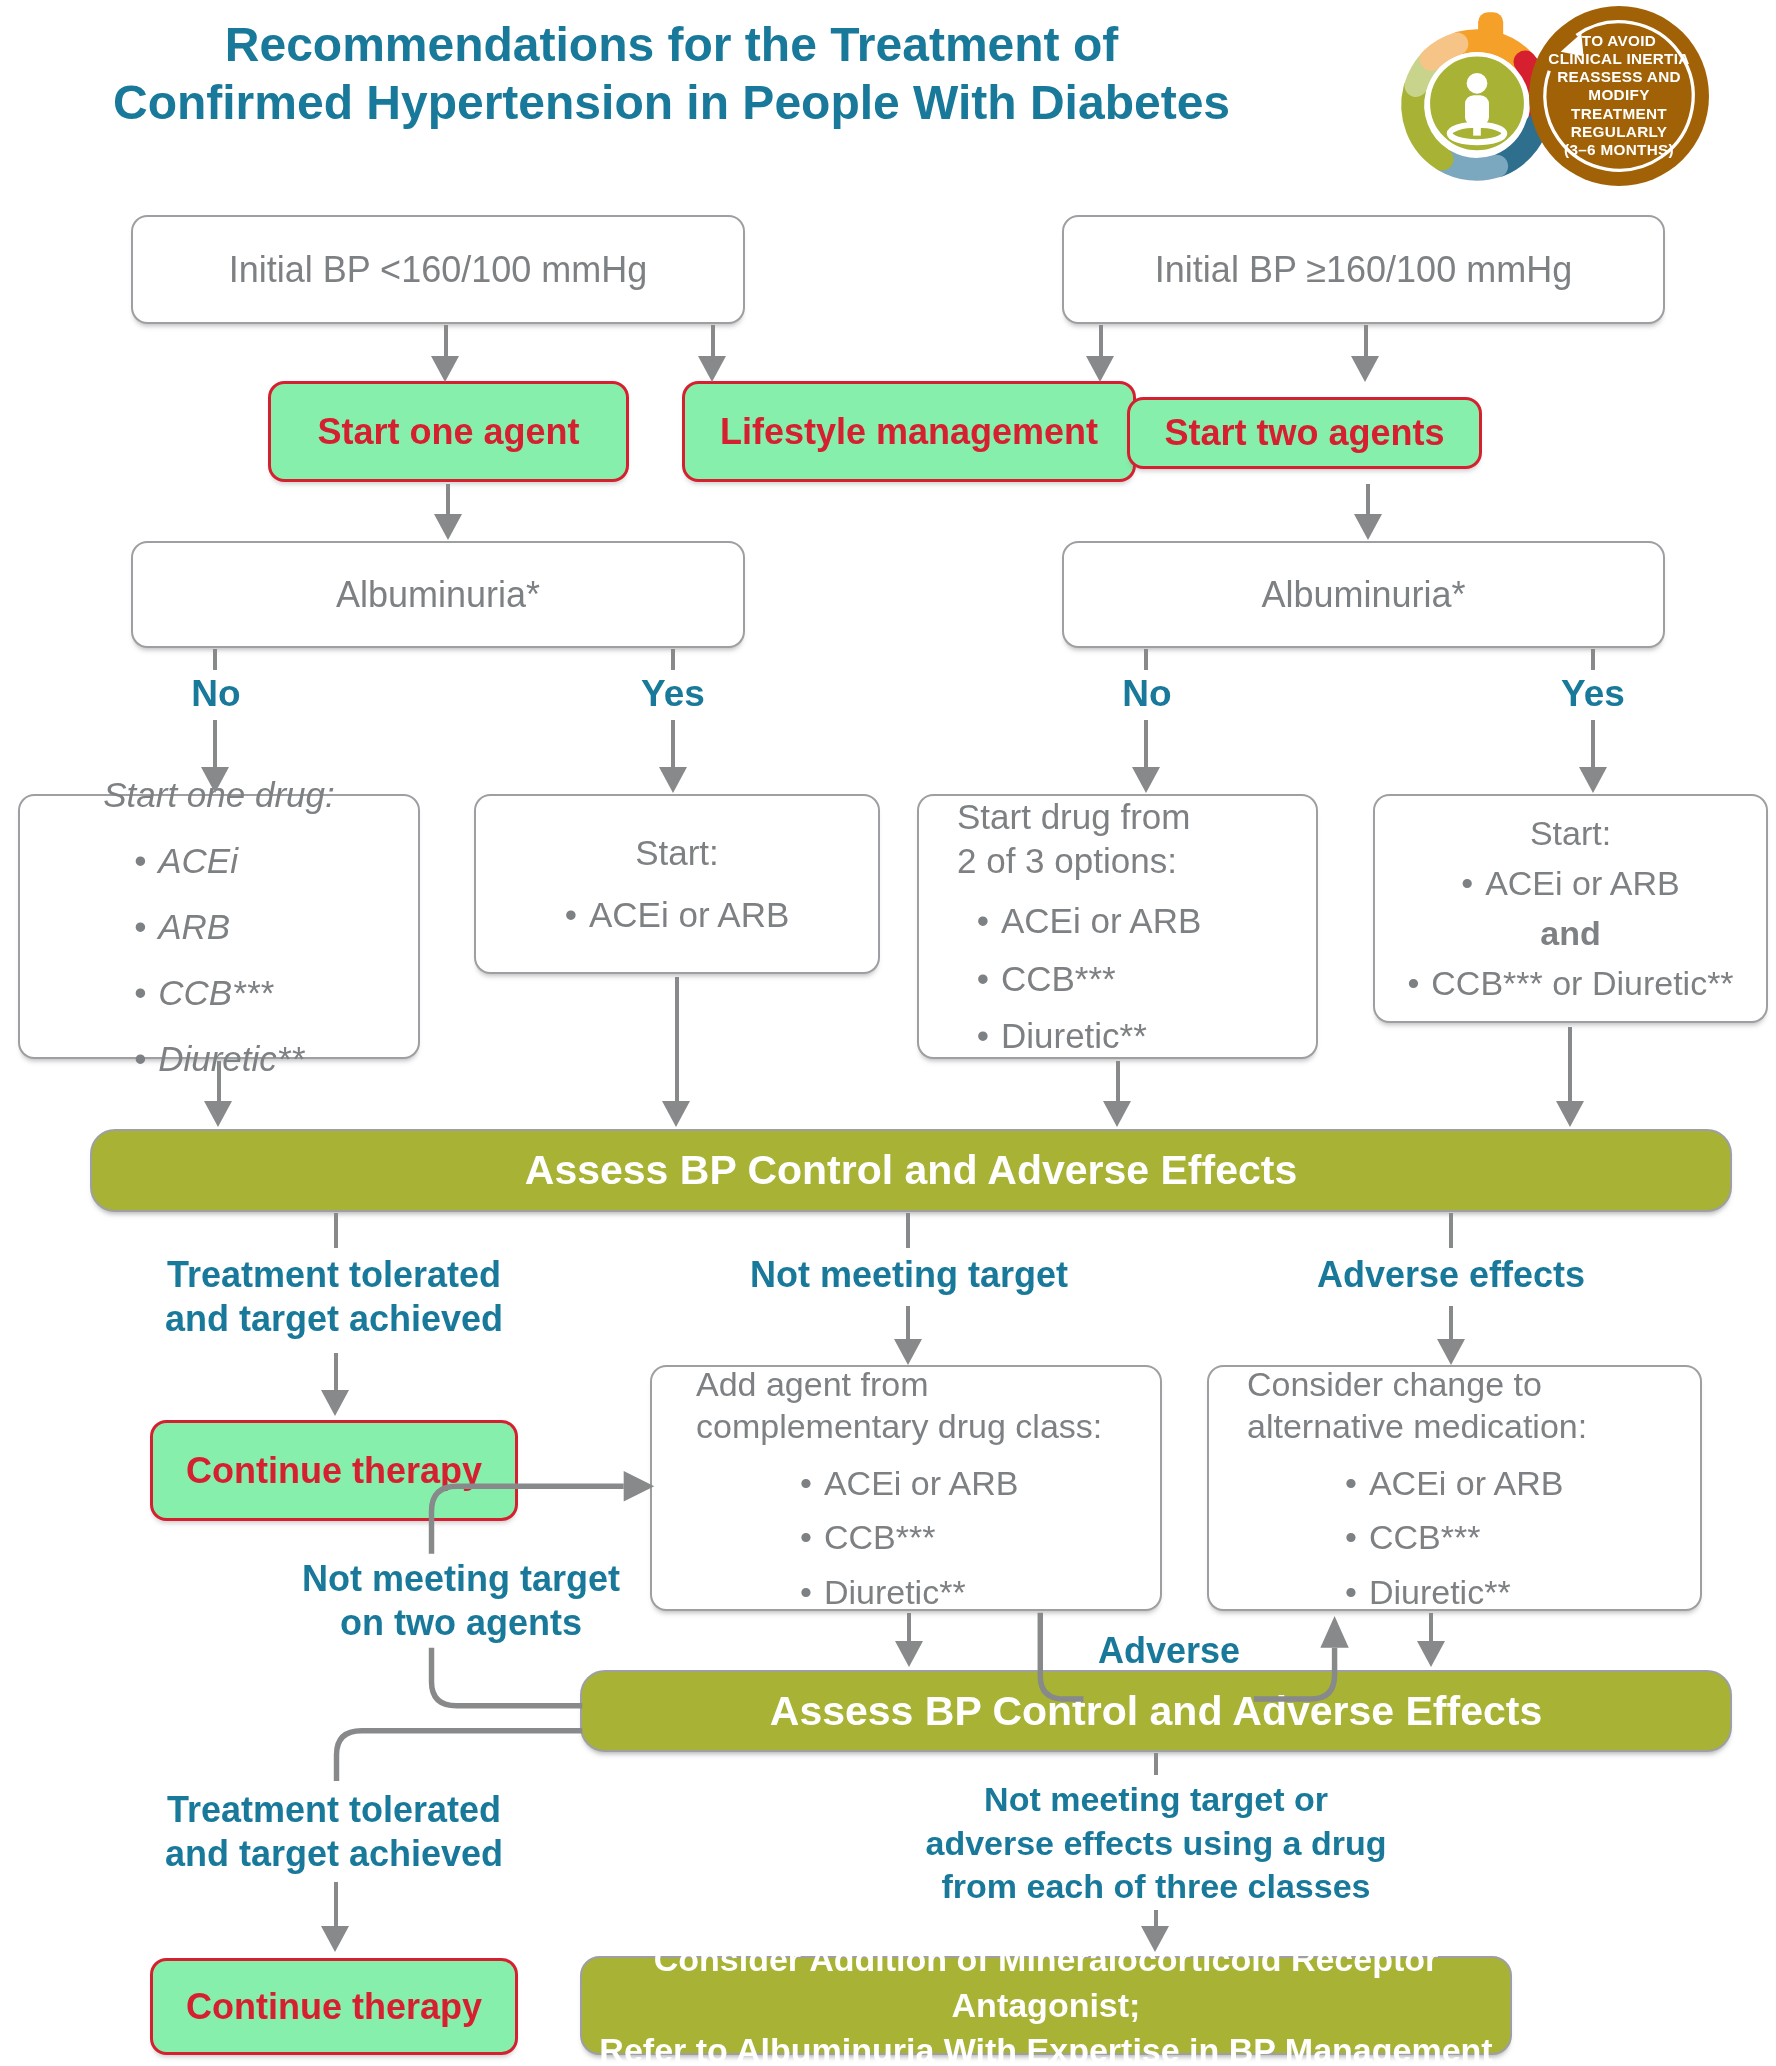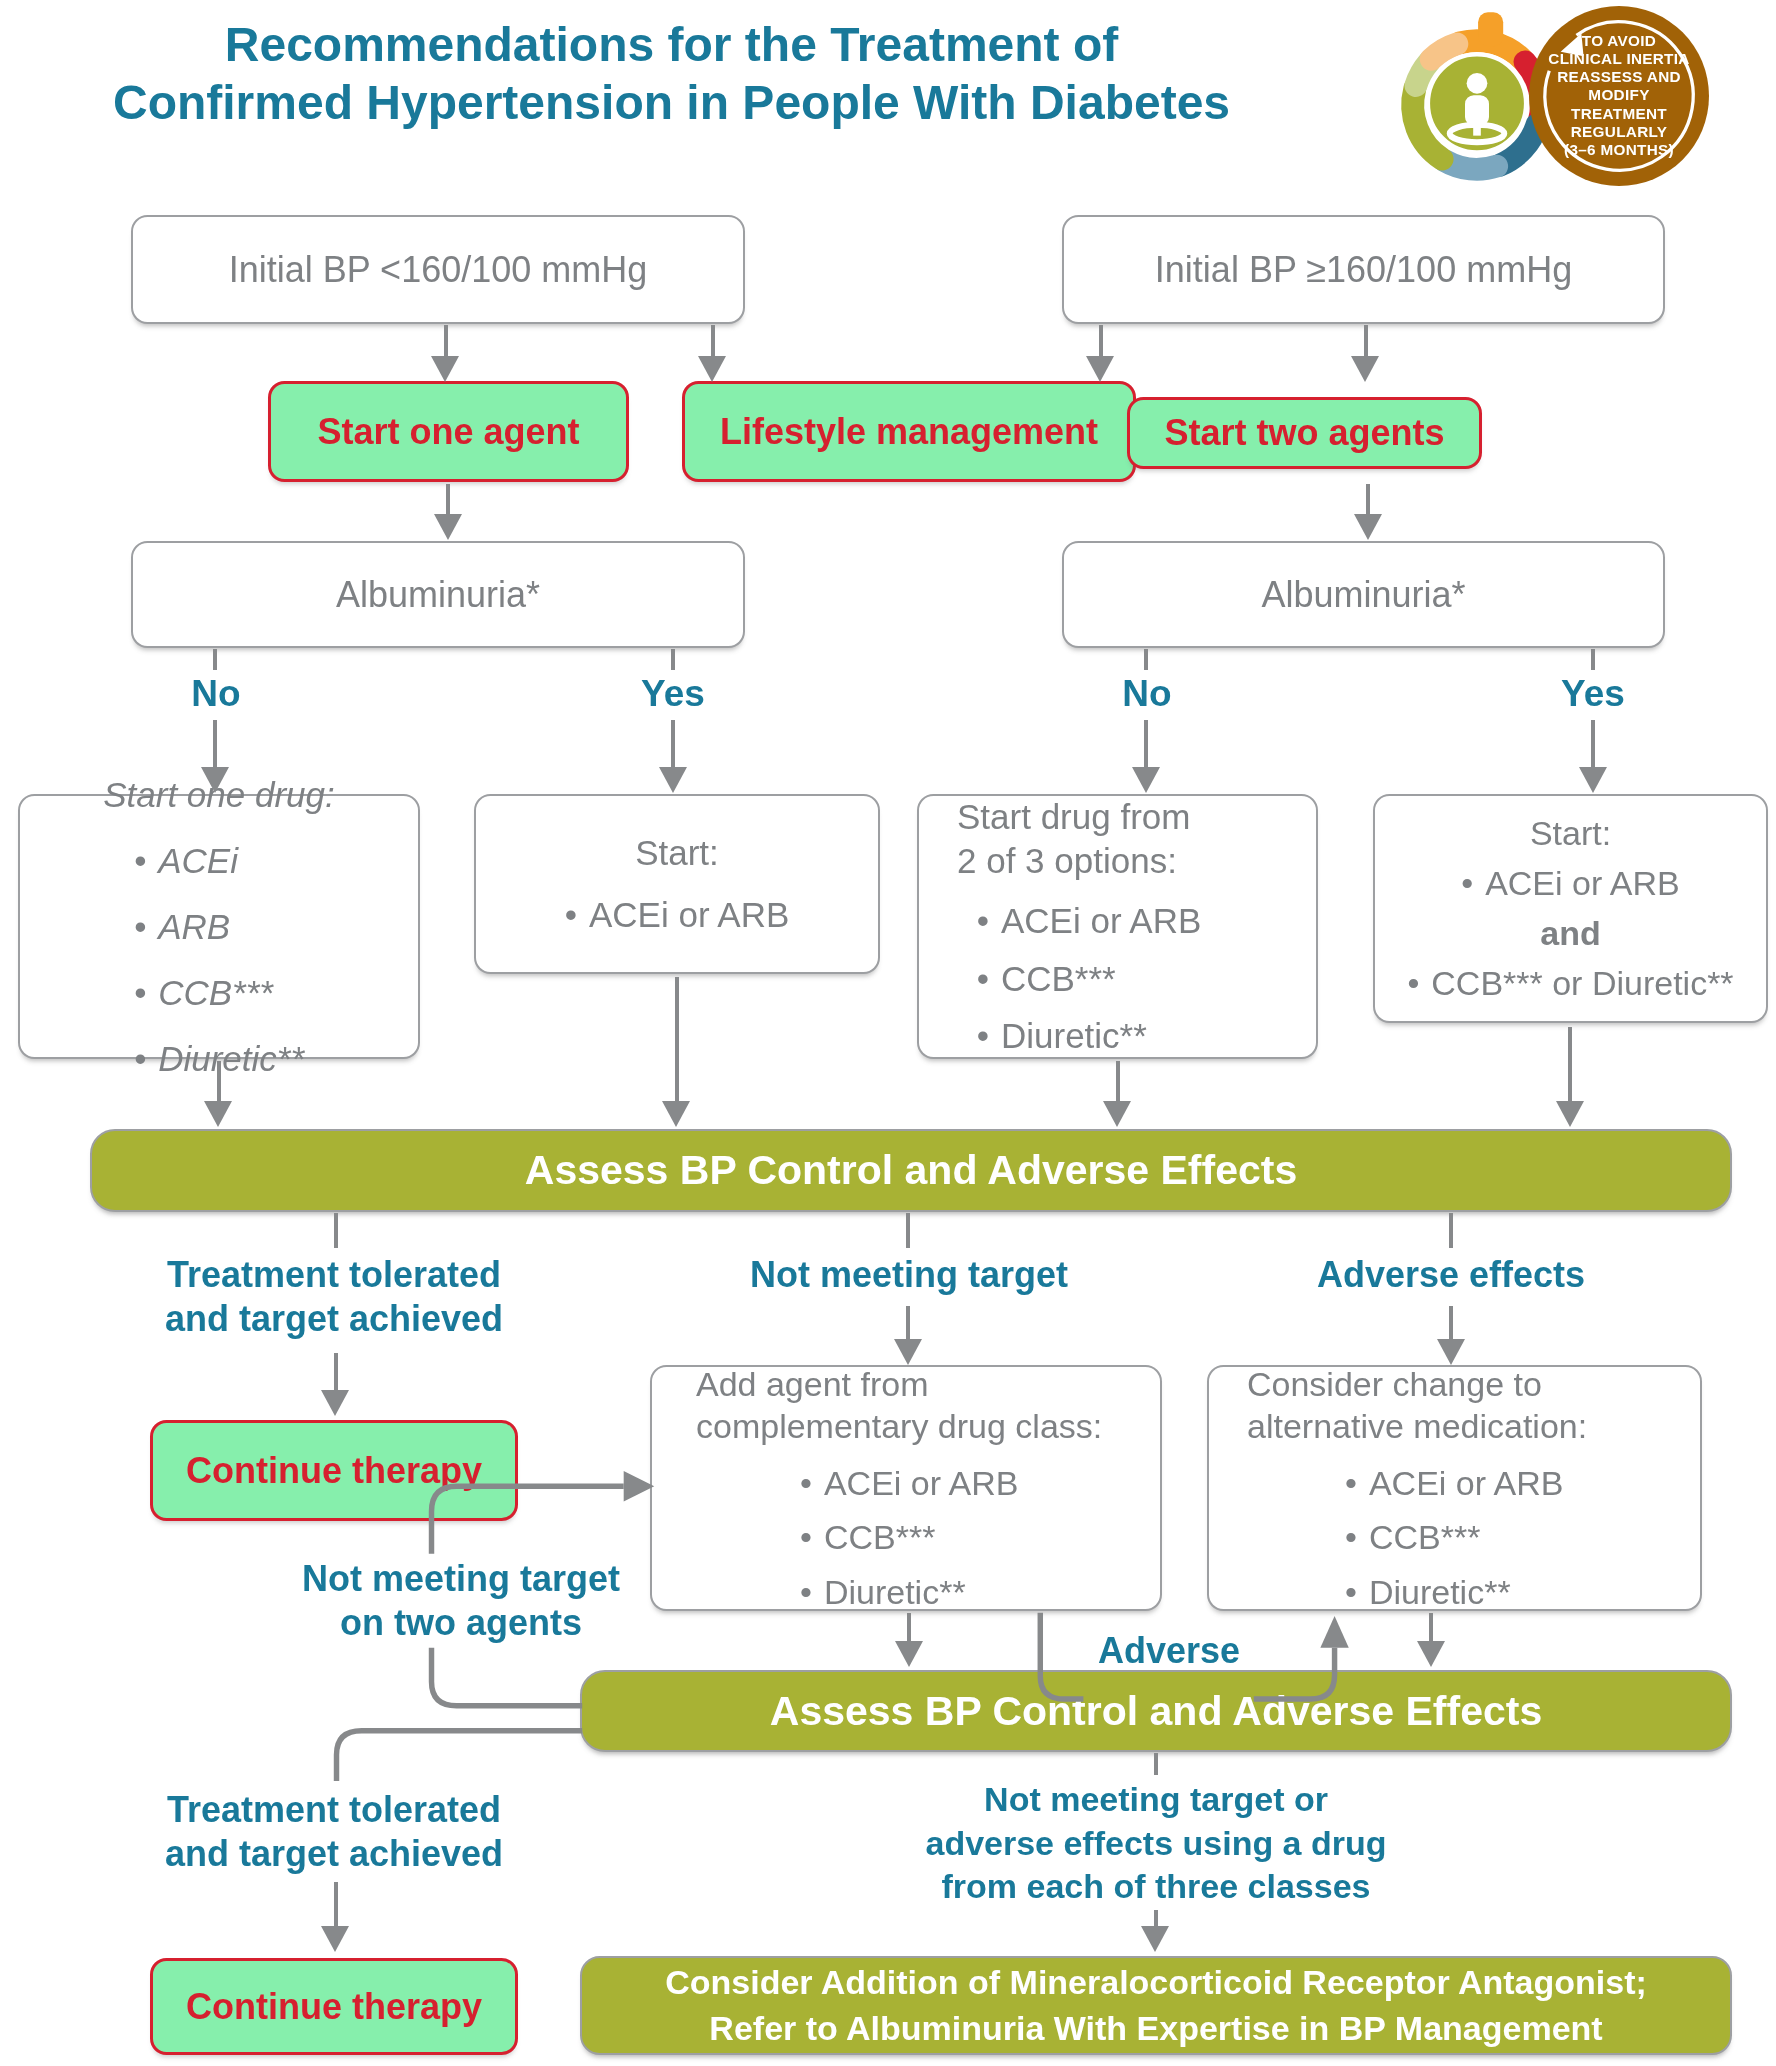--- a/index.html
+++ b/index.html
@@ -236,21 +236,21 @@
   <div class="rbox" style="left:150px;top:1958px;width:368px;height:97px;">
     <div>Continue therapy</div>
   </div>
 
   <div class="teal" style="left:883px;top:1778px;width:546px;font-size:34px;line-height:1.28;">
     <div>Not meeting target or</div>
     <div>adverse effects using a drug</div>
     <div>from each of three classes</div>
   </div>
 
-  <div class="gbar" style="left:580px;top:1956px;width:1152px;height:99px;font-size:34px;line-height:1.35;border-radius:19.7px;">
+  <div class="gbar" style="left:580px;top:1956px;width:932px;height:99px;font-size:34px;line-height:1.35;border-radius:19.7px;">
     <div>Consider Addition of Mineralocorticoid Receptor Antagonist;</div>
     <div>Refer to Albuminuria With Expertise in BP Management</div>
   </div>
 
   <div class="st" style="left:444px;top:325px;height:32px;"></div>
   <div class="st" style="left:711px;top:325px;height:32px;"></div>
   <div class="st" style="left:1099px;top:325px;height:32px;"></div>
   <div class="st" style="left:1364px;top:325px;height:32px;"></div>
   <div class="st" style="left:446px;top:484px;height:32px;"></div>
   <div class="st" style="left:1366px;top:484px;height:32px;"></div>

